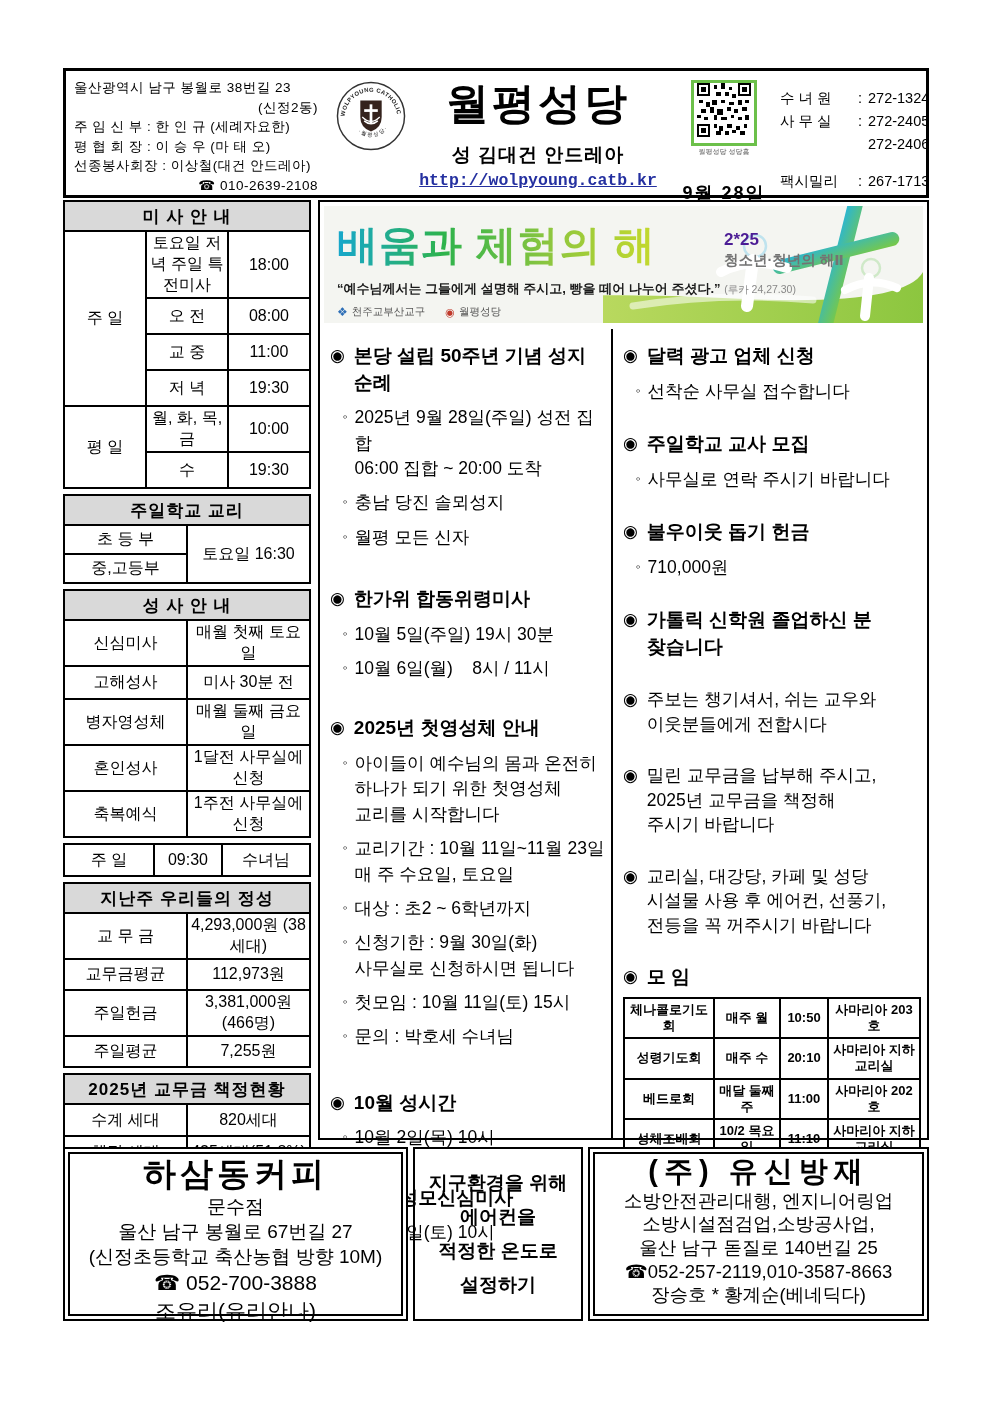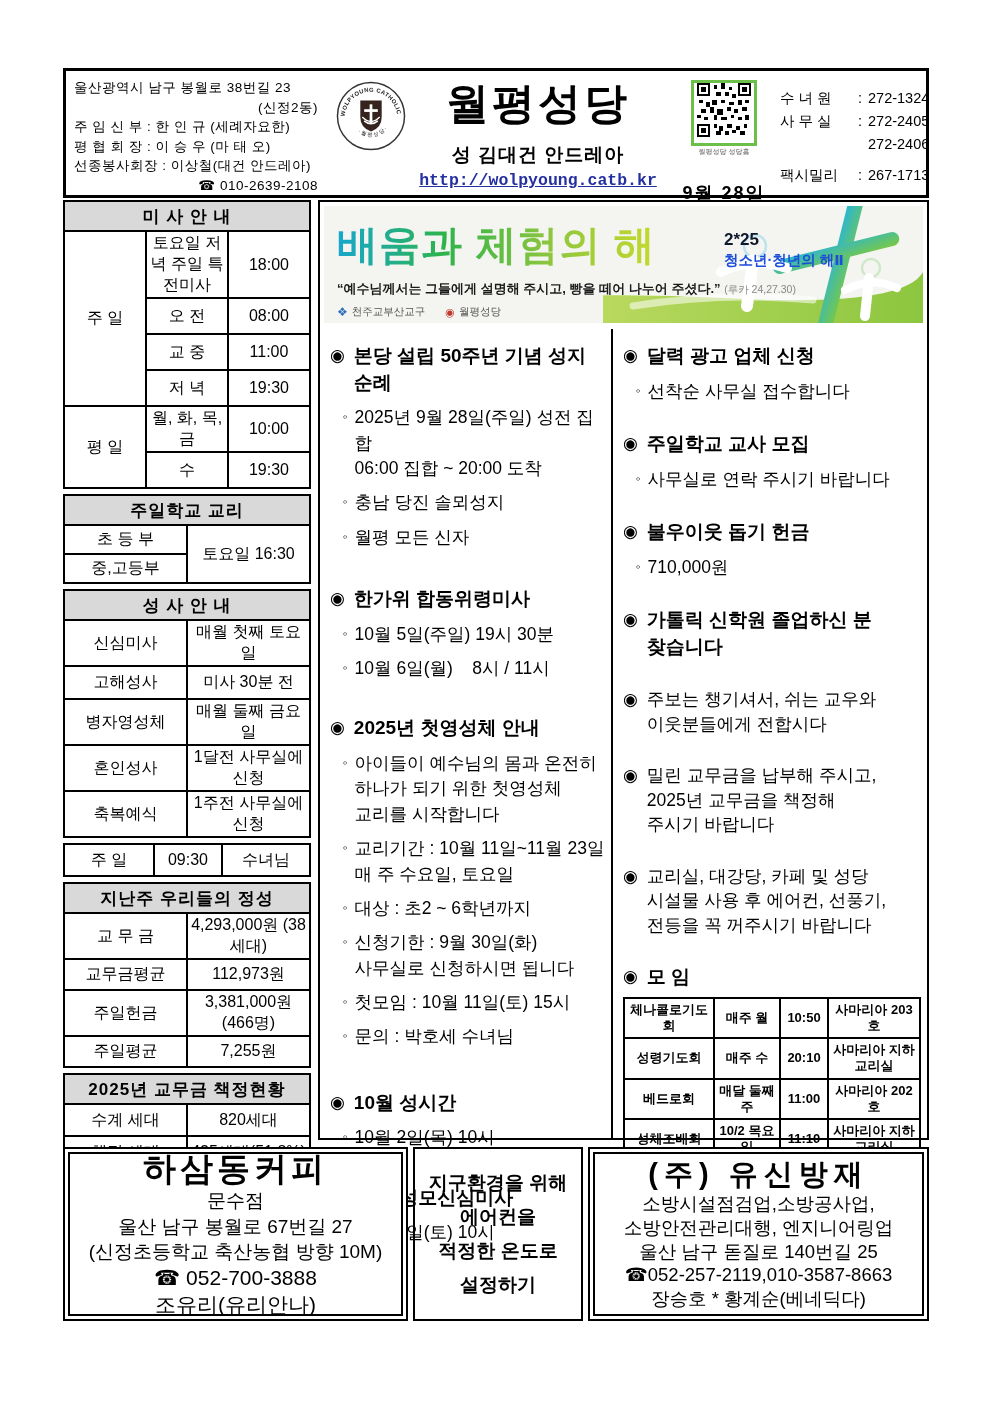--- a/index.html
+++ b/index.html
@@ -15,40 +15,40 @@
   .h-sub{font-size:19px;font-weight:bold;margin-top:9px;letter-spacing:1px}
   .h-url{font-family:Liberation Mono, monospace;font-size:16.5px;font-weight:bold;color:#2430a0;text-decoration:underline;margin-top:3px}
   .h-qr{position:absolute;left:612px;top:9px;width:92px;text-align:center}
   .qrbox{width:60px;height:60px;border:3px solid #6cc04a;margin:0 auto;background:#fff}
   .qr-cap{font-size:7px;color:#555;margin-top:1px}
   .h-date{font-size:18px;font-weight:bold;margin-top:24px;letter-spacing:2px}
   .h-tel{position:absolute;left:714px;top:16px;width:206px;font-size:14.5px;line-height:23px}
   .telrow{display:flex}
   .telrow .lbl{width:72px;display:inline-flex;justify-content:space-between}
   .telrow .cl{width:16px;text-align:center}
-  .telrow.mt{margin-top:8px}
+  .telrow.mt{margin-top:14px}
   .telrow.cont .lbl,.telrow.cont .cl{visibility:hidden}
   
   #sb{left:63px;top:200px;width:248px}
   #sb table{width:100%;border-collapse:collapse;margin-bottom:5px;table-layout:fixed}
   #sb td{border:2px solid #000;text-align:center;font-size:16px;padding:1px 2px;overflow:hidden}
   #sb tr.hdr td{background:#d9d9d9;font-weight:bold;font-size:17px;height:26px;letter-spacing:1px}
   .mass td{height:32px}
   .tiny{font-size:9.5px;letter-spacing:0}
   .sac td{height:29px;font-size:15.5px}
   .give td{height:27px;font-size:15px}
   .pledge td{height:28px;font-size:15.5px}
   .acct-body{height:72px;font-weight:bold;font-size:17px;line-height:26px}
   
   #main{left:318px;top:200px;width:611px;height:940px;border:2px solid #000;box-sizing:border-box}
   .banner{position:absolute;left:4px;top:4px;width:599px;height:117px;background:#f4f5f1;overflow:hidden}
   .bn-title{position:absolute;left:13px;top:12px;font-size:41px;font-weight:bold;letter-spacing:1px;
     background:linear-gradient(90deg,#17a7cc,#2eb34c,#8dc63f,#c5d92d);-webkit-background-clip:text;background-clip:text;color:transparent;z-index:3}
-  .bn-year{position:absolute;left:400px;top:24px;font-size:17px;font-weight:bold;color:#0f172a;z-index:3}
-  .bn-sub{position:absolute;left:400px;top:45px;font-size:14.5px;font-weight:bold;color:#1d4ed8;z-index:3}
+  .bn-year{position:absolute;left:400px;top:24px;font-size:17px;font-weight:bold;color:#4c1d95;z-index:3}
+  .bn-sub{position:absolute;left:400px;top:45px;font-size:14.5px;font-weight:bold;color:#737373;z-index:3}
   .bn-quote{position:absolute;left:13px;top:74px;font-size:13px;font-weight:bold;color:#1a1a1a;z-index:3}
   .bn-ref{font-size:10.5px;color:#888;font-weight:normal}
   .bn-logos{position:absolute;left:13px;top:99px;font-size:10.5px;color:#555;display:flex;gap:20px;align-items:center;z-index:3}
   .bn-logos .lg{display:flex;gap:4px;align-items:center}
   .ic-dio{color:#2e6fb7;font-size:12px}
   .ic-par{color:#c0392b;font-size:11px}
   .bn-art{position:absolute;right:0;top:0;height:117px;width:320px;z-index:1}
   .cols{position:absolute;left:0;top:127px;width:607px;height:809px;display:flex}
   .colL{width:291px;padding:14px 4px 0 10px;box-sizing:border-box}
   .vdiv{width:2px;background:#000}
@@ -58,21 +58,21 @@
   .ann-t .bu{font-size:17px;line-height:1.55}
   .ann-t .txt{white-space:pre-wrap}
   .ann.reg .ann-t{font-weight:normal;font-size:17.5px}
   .ann-i{font-size:17.5px;display:flex;gap:7px;margin-top:9px;margin-left:13px;line-height:1.45}
   .ann-i .bu{font-size:13px;line-height:1.9}
   .ann-i .txt{white-space:pre-wrap}
   .meet{width:100%;border-collapse:collapse;margin-top:4px;table-layout:fixed}
   .meet td{border:2px solid #000;text-align:center;font-size:13px;font-weight:bold;padding:3px 1px;line-height:1.25}
   
   .adbox{border:2px solid #000;box-sizing:border-box;padding:3px;background:#fff}
-  .adin{border:2px solid #000;height:100%;box-sizing:border-box;text-align:center;display:flex;flex-direction:column;justify-content:center}
+  .adin{border:2px solid #000;height:100%;box-sizing:border-box;text-align:center;display:flex;flex-direction:column;justify-content:flex-start}
   #ad1{left:63px;top:1147px;width:345px;height:174px}
   #ad2{left:413px;top:1147px;width:170px;height:174px;border:2px solid #000;box-sizing:border-box;display:flex;align-items:center;justify-content:center;text-align:center;font-weight:bold;font-size:19px;line-height:1.8}
   #ad3{left:588px;top:1147px;width:341px;height:174px}
   .ad-name{font-size:33px;font-weight:bold;letter-spacing:4px;line-height:1.2}
   .ad-line{font-size:19px;line-height:1.32}
   .ad-line.big{font-size:21px}
   #ad3 .ad-name{font-size:29px;letter-spacing:6px}
   #ad3 .ad-line{font-size:18.5px;line-height:1.28}
 </style>
 </head>
@@ -595,19 +595,19 @@
 <div id="ad2" class="abs">
   <div style="white-space:pre-wrap">지구환경을 위해
 에어컨을
 적정한 온도로
 설정하기</div>
 </div>
 
 <div id="ad3" class="abs adbox">
   <div class="adin">
     <div class="ad-name">(주) 유신방재</div>
+    <div class="ad-line">소방안전관리대행, 엔지니어링업</div>
     <div class="ad-line">소방시설점검업,소방공사업,</div>
-    <div class="ad-line">소방안전관리대행, 엔지니어링업</div>
     <div class="ad-line">울산 남구 돋질로 140번길 25</div>
     <div class="ad-line">☎052-257-2119,010-3587-8663</div>
     <div class="ad-line">장승호 * 황계순(베네딕다)</div>
   </div>
 </div>
 
 </body></html>

